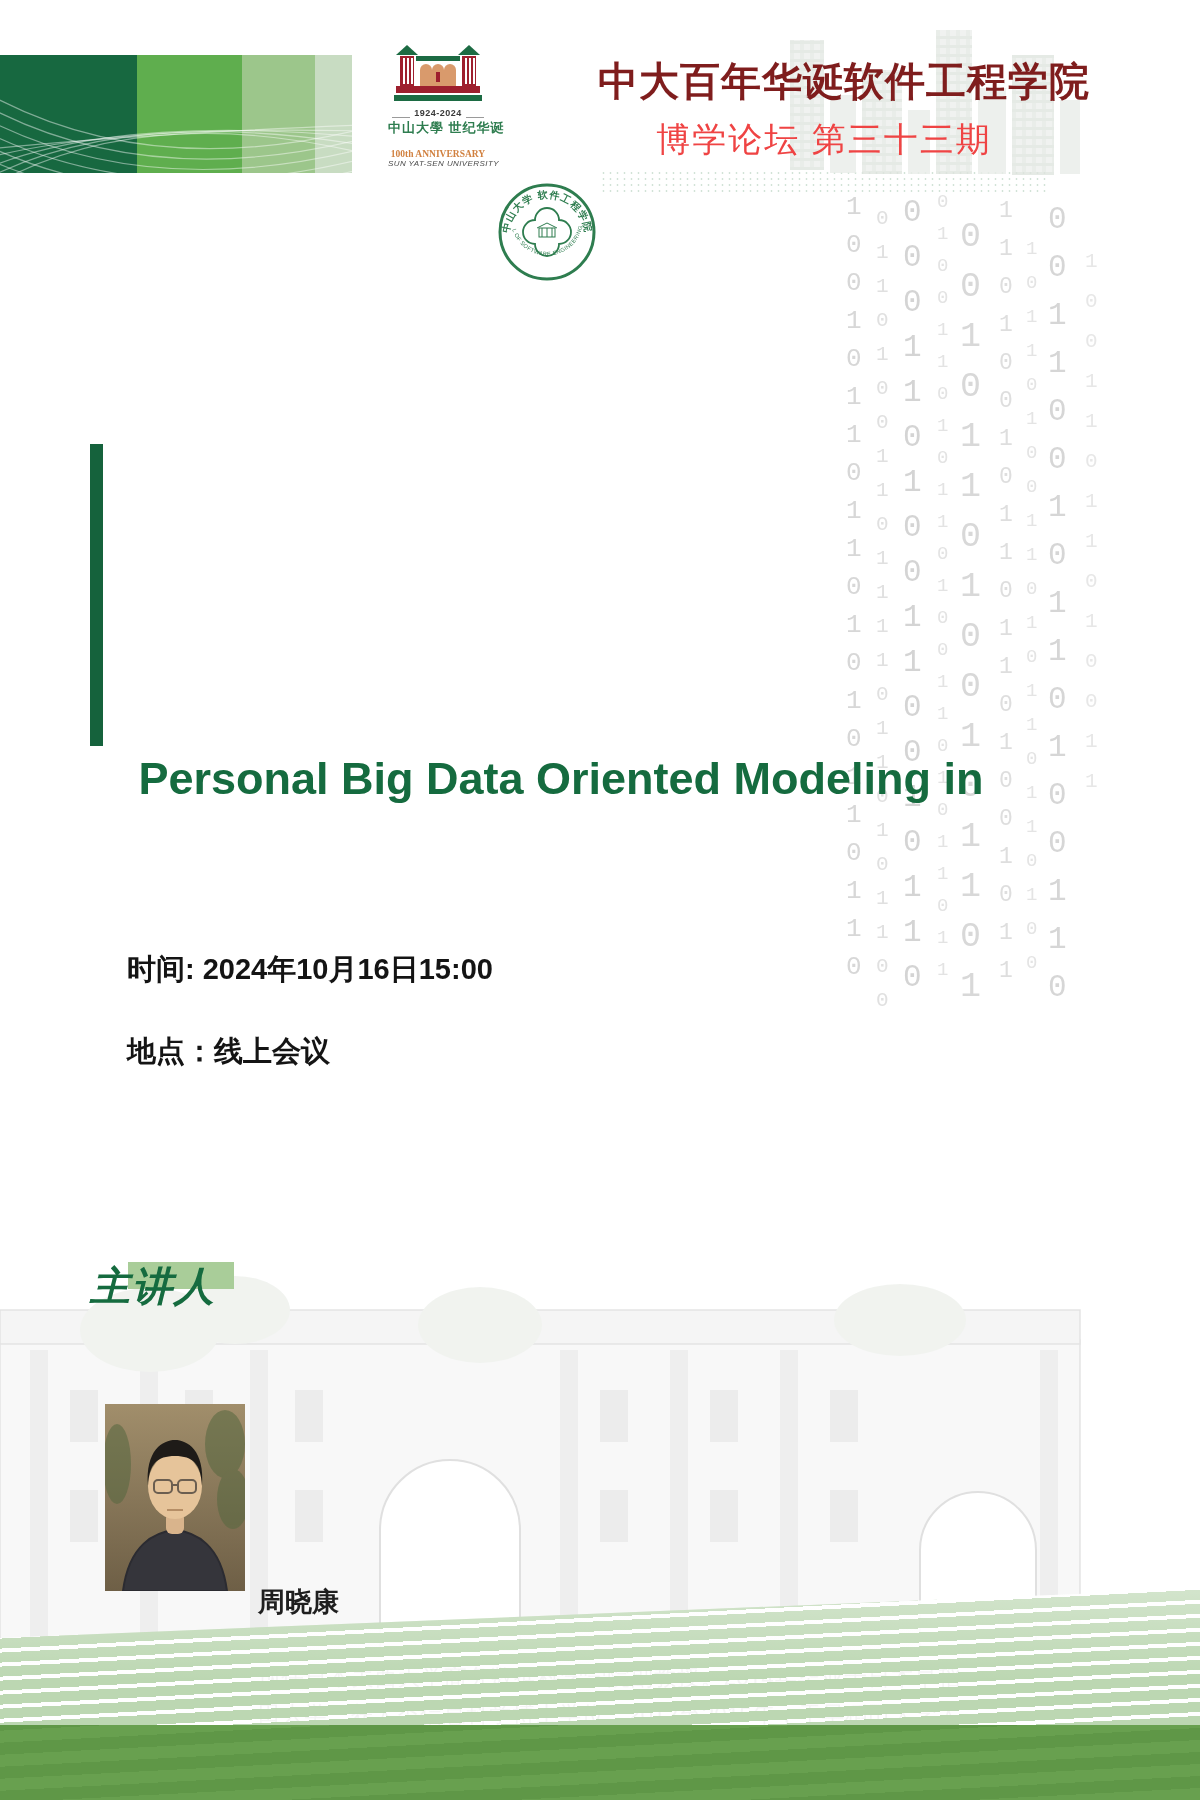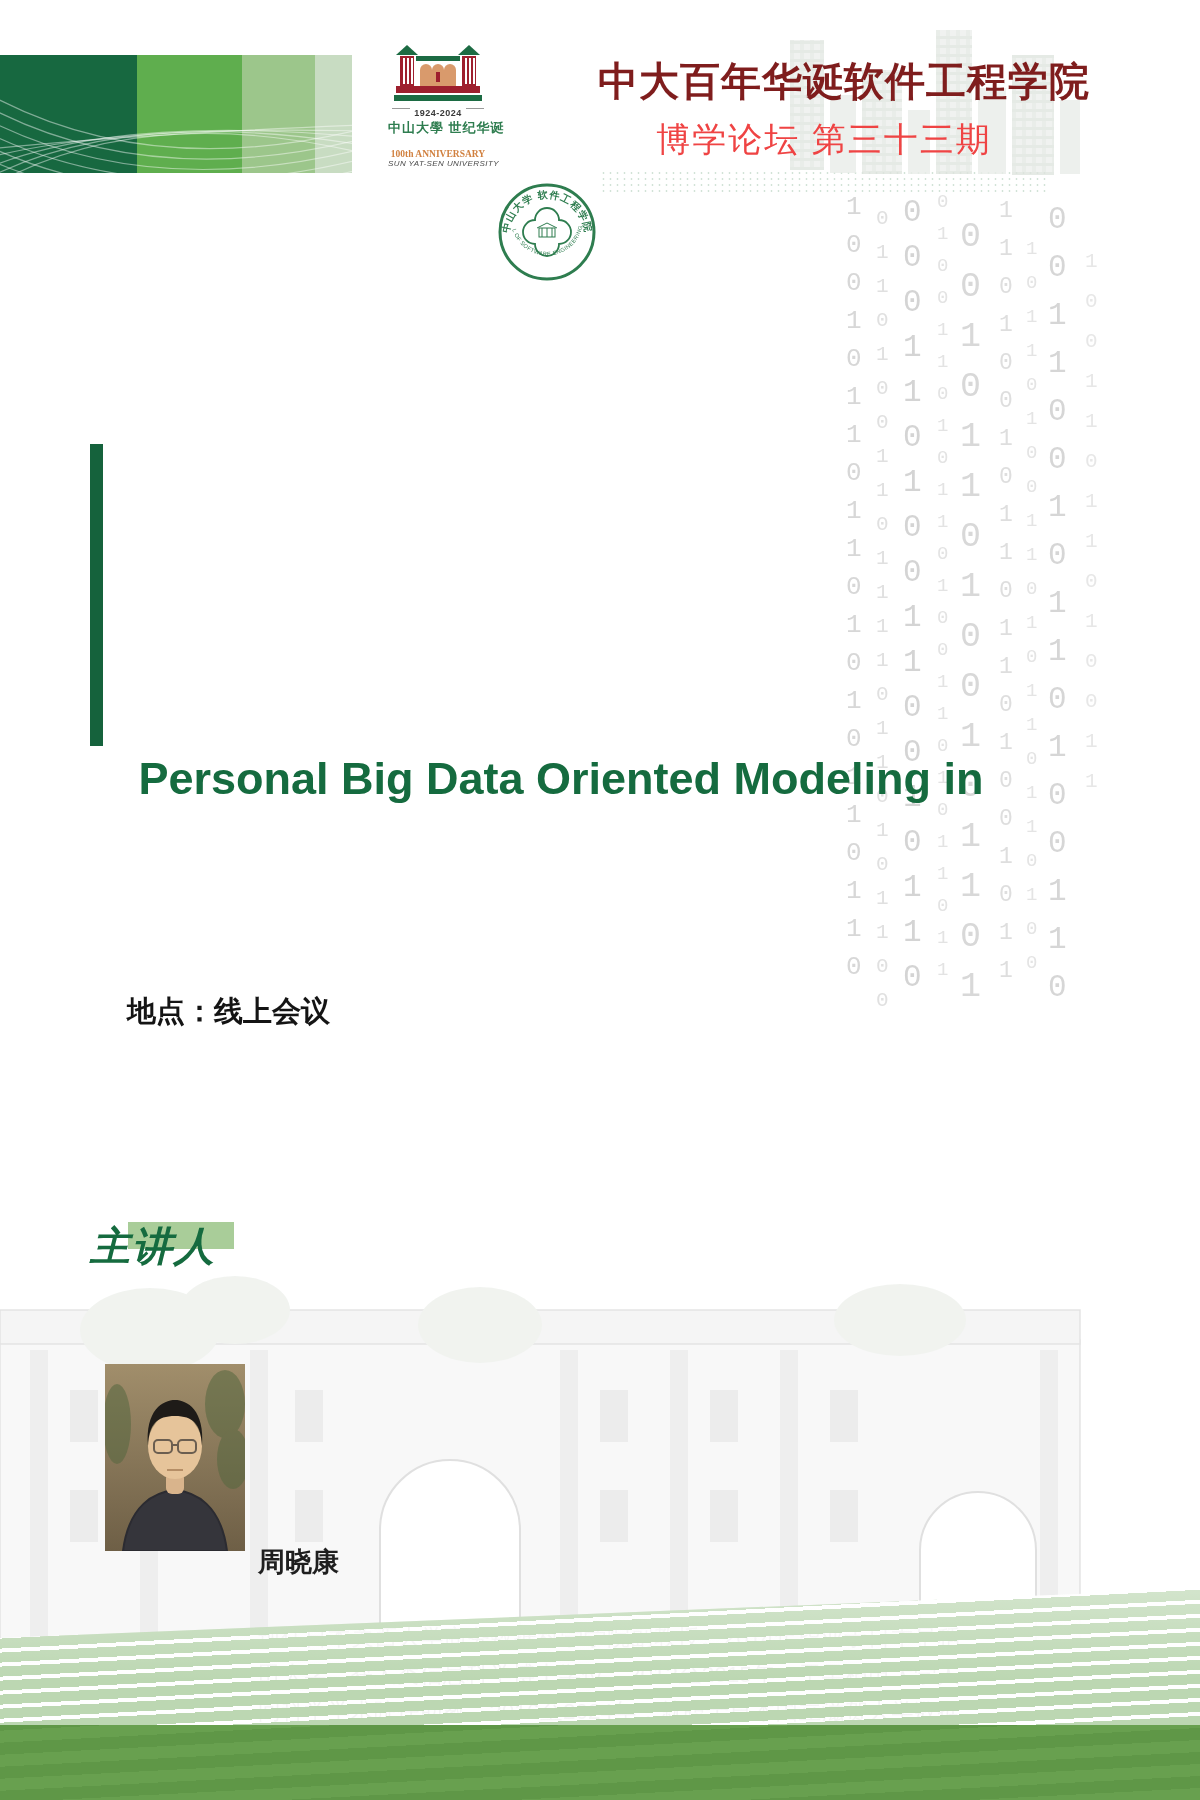--- a/index.html
+++ b/index.html
@@ -9,21 +9,21 @@
     font-family:"Liberation Sans",sans-serif;
   }
   
   .banner{position:absolute;left:0;top:55px;width:352px;height:118px;display:flex;}
   .banner .b1{width:137px;background:#176840;}
   .banner .b2{width:105px;background:#5fae4e;}
   .banner .b3{width:73px;background:#9cc68b;}
   .banner .b4{width:37px;background:#c8dcc2;}
   .banner svg{position:absolute;left:0;top:0;}
   .logo100{position:absolute;left:388px;top:44px;width:100px;height:126px;text-align:center;}
-  .logo100 .yrs{display:flex;align-items:flex-start;justify-content:center;gap:4px;margin-top:2px;}
+  .logo100 .yrs{display:flex;align-items:flex-end;justify-content:center;gap:4px;margin-top:2px;}
   .logo100 .yrs .dash{flex:0 0 18px;height:1px;background:#9a9a9a;}
   .logo100 .yrs .ytxt{font-size:9px;font-weight:bold;color:#3a3a3a;letter-spacing:.5px;}
   .logo100 .cn{font-size:13px;font-weight:800;color:#2e7d4f;letter-spacing:1px;margin-top:1px;white-space:nowrap;}
   .logo100 .en1{font-family:"Liberation Serif",serif;font-size:9.5px;font-weight:bold;color:#d1803f;margin-top:12px;white-space:nowrap;}
   .logo100 .en2{font-size:8px;color:#4a4a4a;letter-spacing:.4px;white-space:nowrap;font-style:italic;}
   .sealwrap{position:absolute;left:497px;top:56px;width:100px;height:100px;}
   .hdr-title{position:absolute;left:598px;top:54px;width:452px;text-align:center;z-index:2;}
   .hdr-title .l1{font-size:40px;font-weight:800;color:#7f1d1d;letter-spacing:1px;white-space:nowrap;}
   .hdr-title .l2{font-size:34px;font-weight:400;color:#ef4444;letter-spacing:2px;margin-top:8px;white-space:nowrap;}
   .cityscape{position:absolute;z-index:1;opacity:.8;}
@@ -380,20 +380,21 @@
 
   <div class="hdr-title">
     <div class="l1">中大百年华诞软件工程学院</div>
     <div class="l2">博学论坛  第三十三期</div>
   </div>
 
   <div class="hero-bar content"></div>
   <div class="hero-title content">
     <div>Personal Big Data Oriented Modeling in</div>
   </div>
+  <div class="hero-meta content" style="top:360px;">时间: 2024年10月16日15:00</div>
   <div class="hero-meta content" style="top:402px;">地点：线上会议</div>
 
   <div class="sec-rect content" style="left:128px;top:592px;width:106px;height:27px;"></div>
   <div class="sec-head content" style="left:90px;top:562px;">主讲人</div>
 
   <div class="photo content">
     <svg width="140" height="187" viewBox="0 0 140 187">
       <defs>
         <linearGradient id="pg" x1="0" y1="0" x2="0" y2="1">
           <stop offset="0" stop-color="#a18e6b"></stop>

